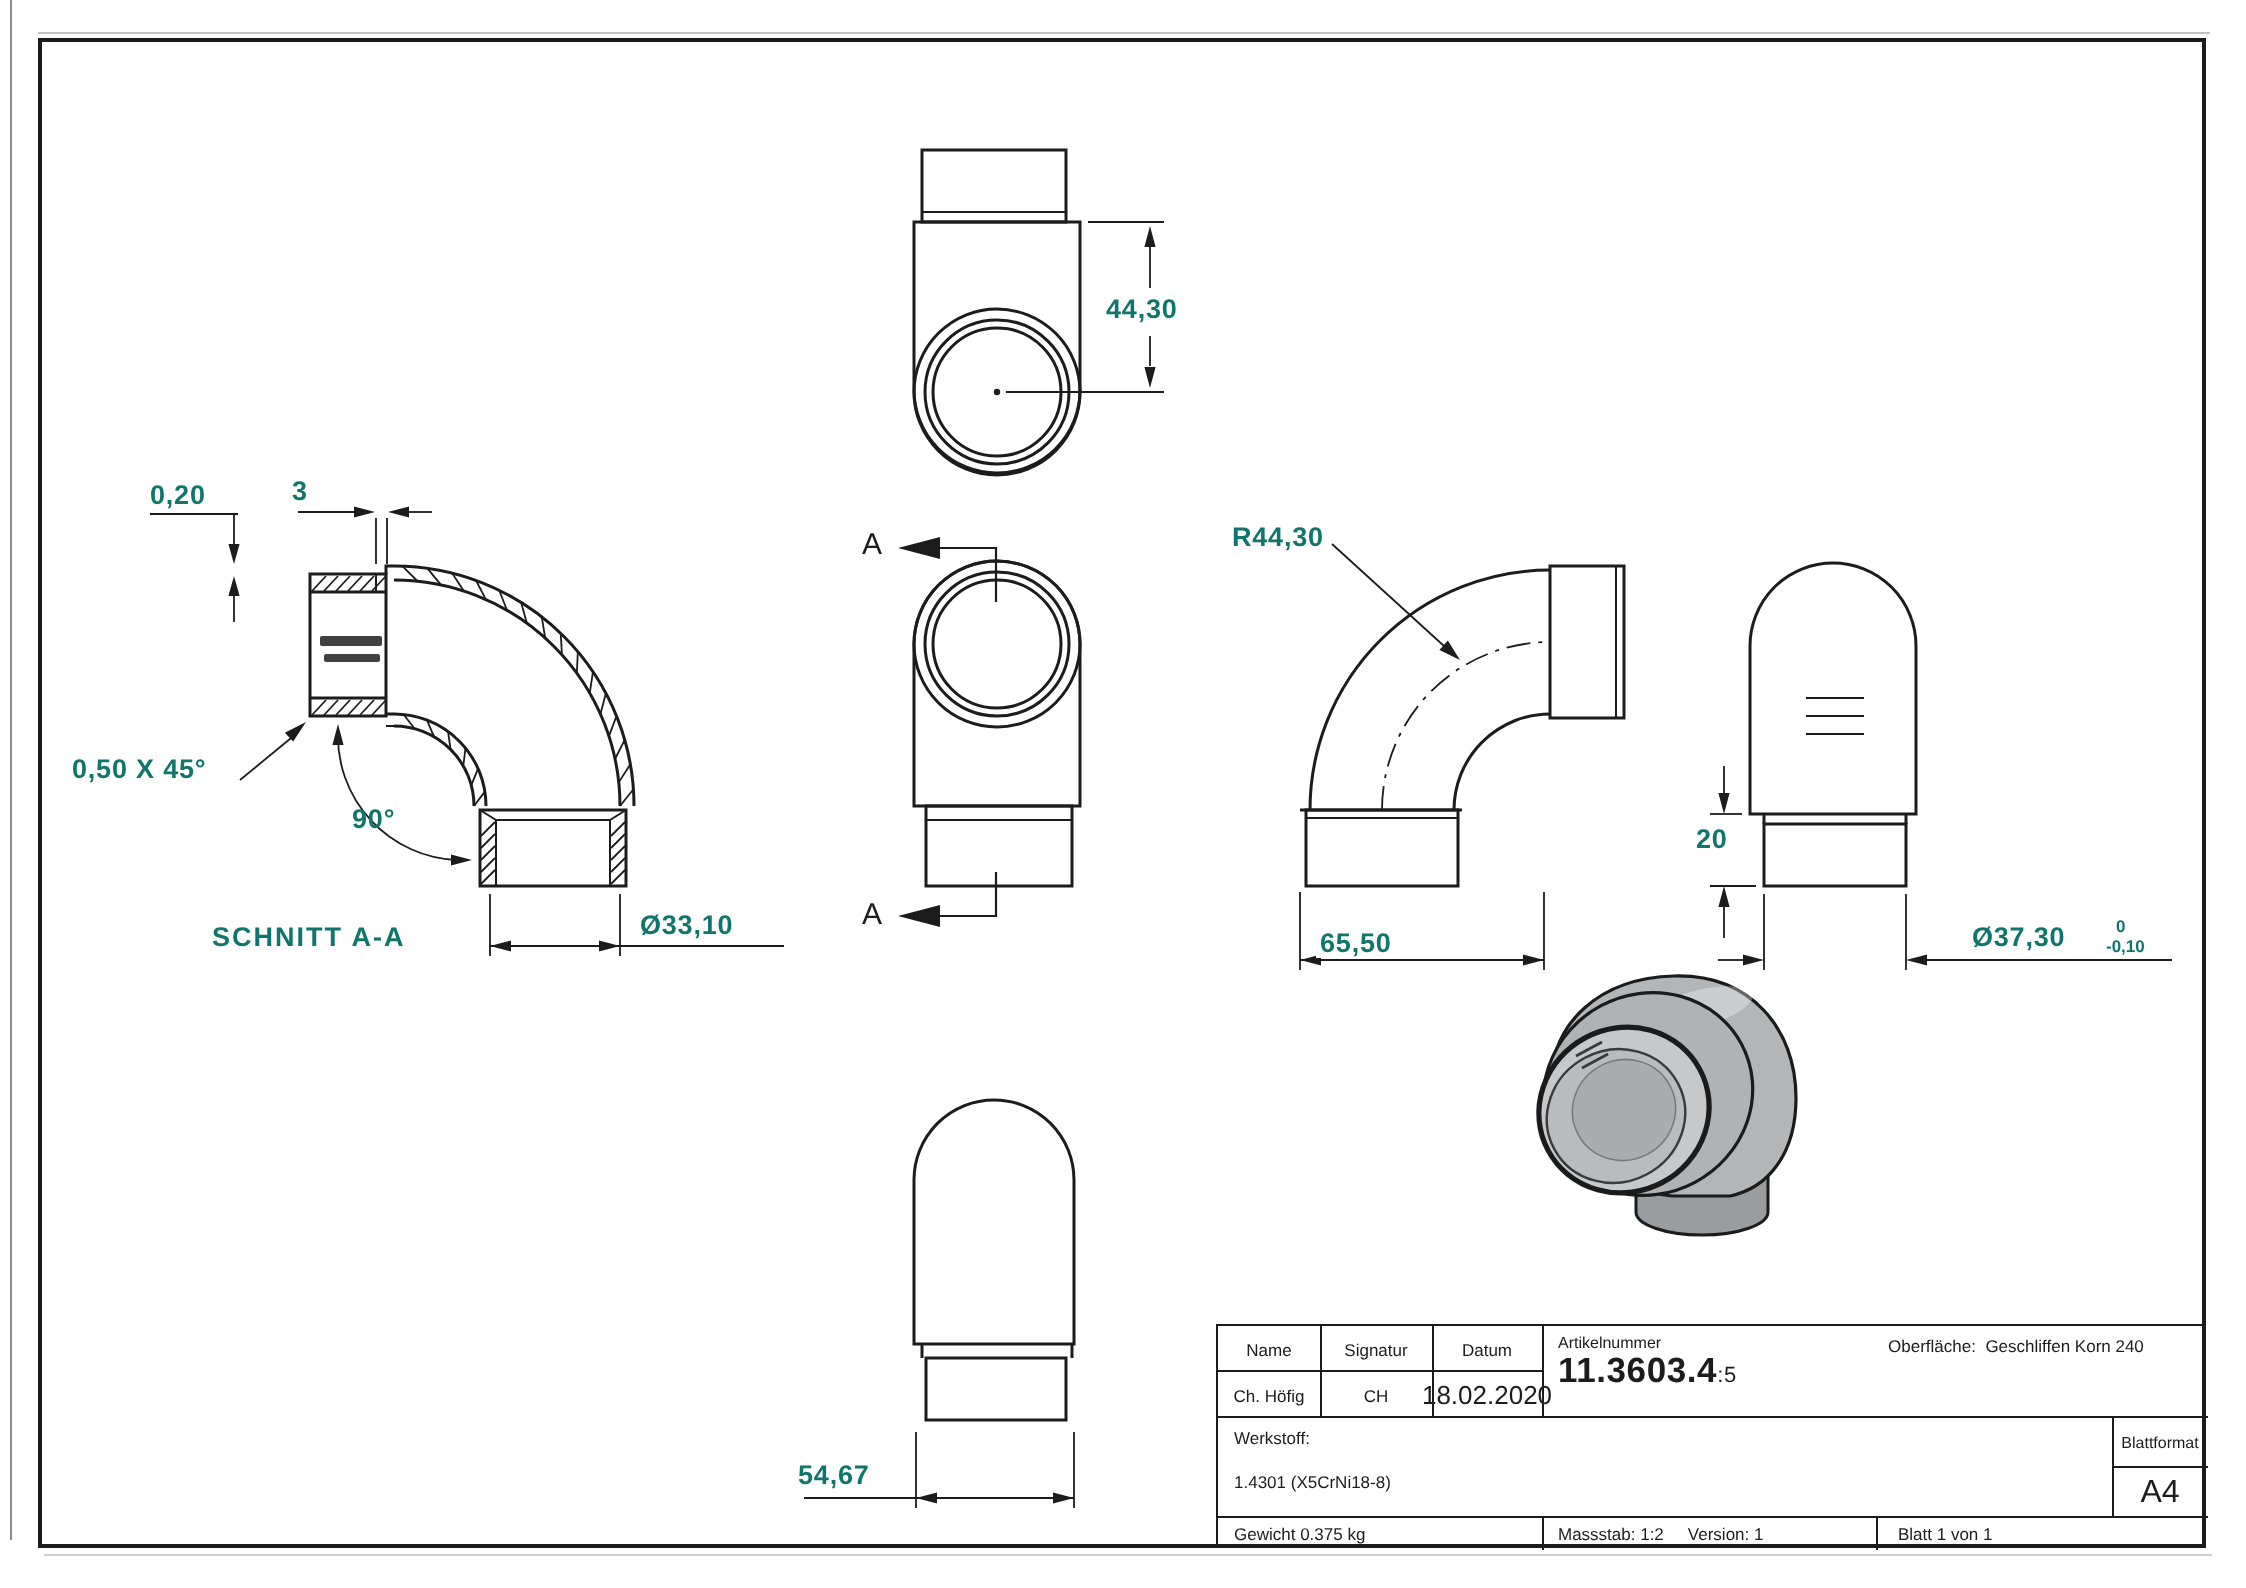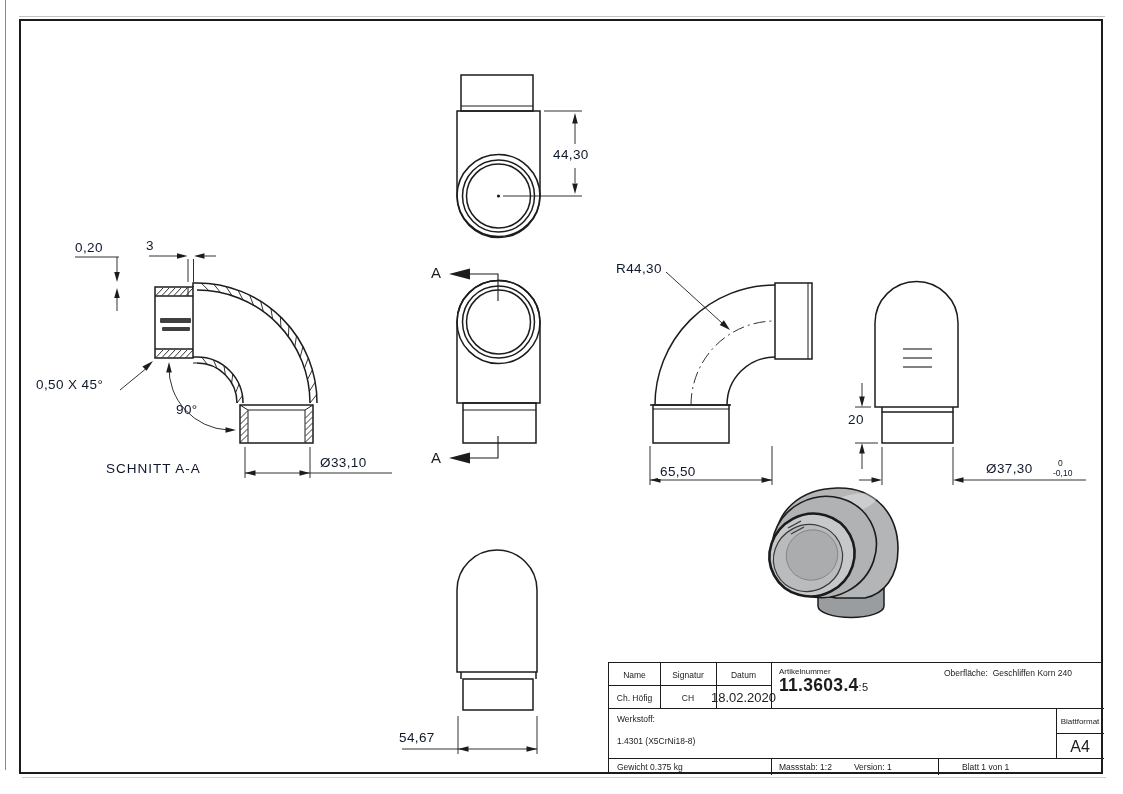--- a/index.html
+++ b/index.html
@@ -6,21 +6,21 @@
   #sheet{position:relative;width:1123px;height:794px;background:#fff;overflow:hidden;
          font-family:"Liberation Sans",sans-serif;color:#1c1c1c;}
   .abs{position:absolute;}
   
   #frame{position:absolute;left:19px;top:19px;width:1084px;height:755px;
          border:2px solid #1c1c1c;box-sizing:border-box;}
   #edge-left{position:absolute;left:5px;top:0;width:1px;height:770px;background:#8a8a8a;}
   #edge-top-gray{position:absolute;left:19px;top:16px;width:1086px;height:1px;background:#c2c2c2;}
   #edge-bottom-gray{position:absolute;left:22px;top:777px;width:1084px;height:1px;background:#cfcfcf;}
   
-  .dim{position:absolute;font-size:13.5px;letter-spacing:.4px;white-space:nowrap;color:#0f172a;}
+  .dim{position:absolute;font-size:13.5px;letter-spacing:.4px;white-space:nowrap;color:#0f766e;font-weight:bold;}
   .dim.bg{background:#fff;padding:0 2px;}
   .dim.small{font-size:8.5px;letter-spacing:0;}
   .sec-label{position:absolute;font-size:15px;color:#1c1c1c;}
   
   .stamp{position:absolute;background:#262626;border-radius:1px;opacity:.88;}
   
   #tblock{position:absolute;left:608px;top:662px;width:495px;height:112px;
           border:1.5px solid #1c1c1c;box-sizing:border-box;font-size:8.5px;}
   #tblock .cell{position:absolute;box-sizing:border-box;display:flex;align-items:center;}
   #tblock .center{justify-content:center;}
@@ -319,18 +319,18 @@
 
     <div class="abs" style="left:8px;top:51px">Werkstoff:</div>
     <div class="abs" style="left:8px;top:73px">1.4301 (X5CrNi18-8)</div>
 
     <div class="cell center" style="left:447px;top:46px;width:48px;height:25px;font-size:8px">Blattformat</div>
     <div class="cell center" style="left:447px;top:71px;width:48px;height:25px;font-size:16px">A4</div>
 
     <div class="cell" style="left:0;top:96px;width:162px;height:16px;padding-left:8px">Gewicht 0.375 kg</div>
     <div class="cell" style="left:162px;top:96px;width:167px;height:16px;padding-left:8px">
       <span>Massstab: 1:2</span>
-      <span style="margin-left:22px">Version: 1</span>
+      <span style="margin-left:12px">Version: 1</span>
     </div>
-    <div class="cell" style="left:329px;top:96px;width:166px;height:16px;padding-left:24px">Blatt 1 von 1</div>
+    <div class="cell" style="left:316px;top:96px;width:166px;height:16px;padding-left:24px">Blatt 1 von 1</div>
   </div>
 
 </div>
 
 </body></html>

